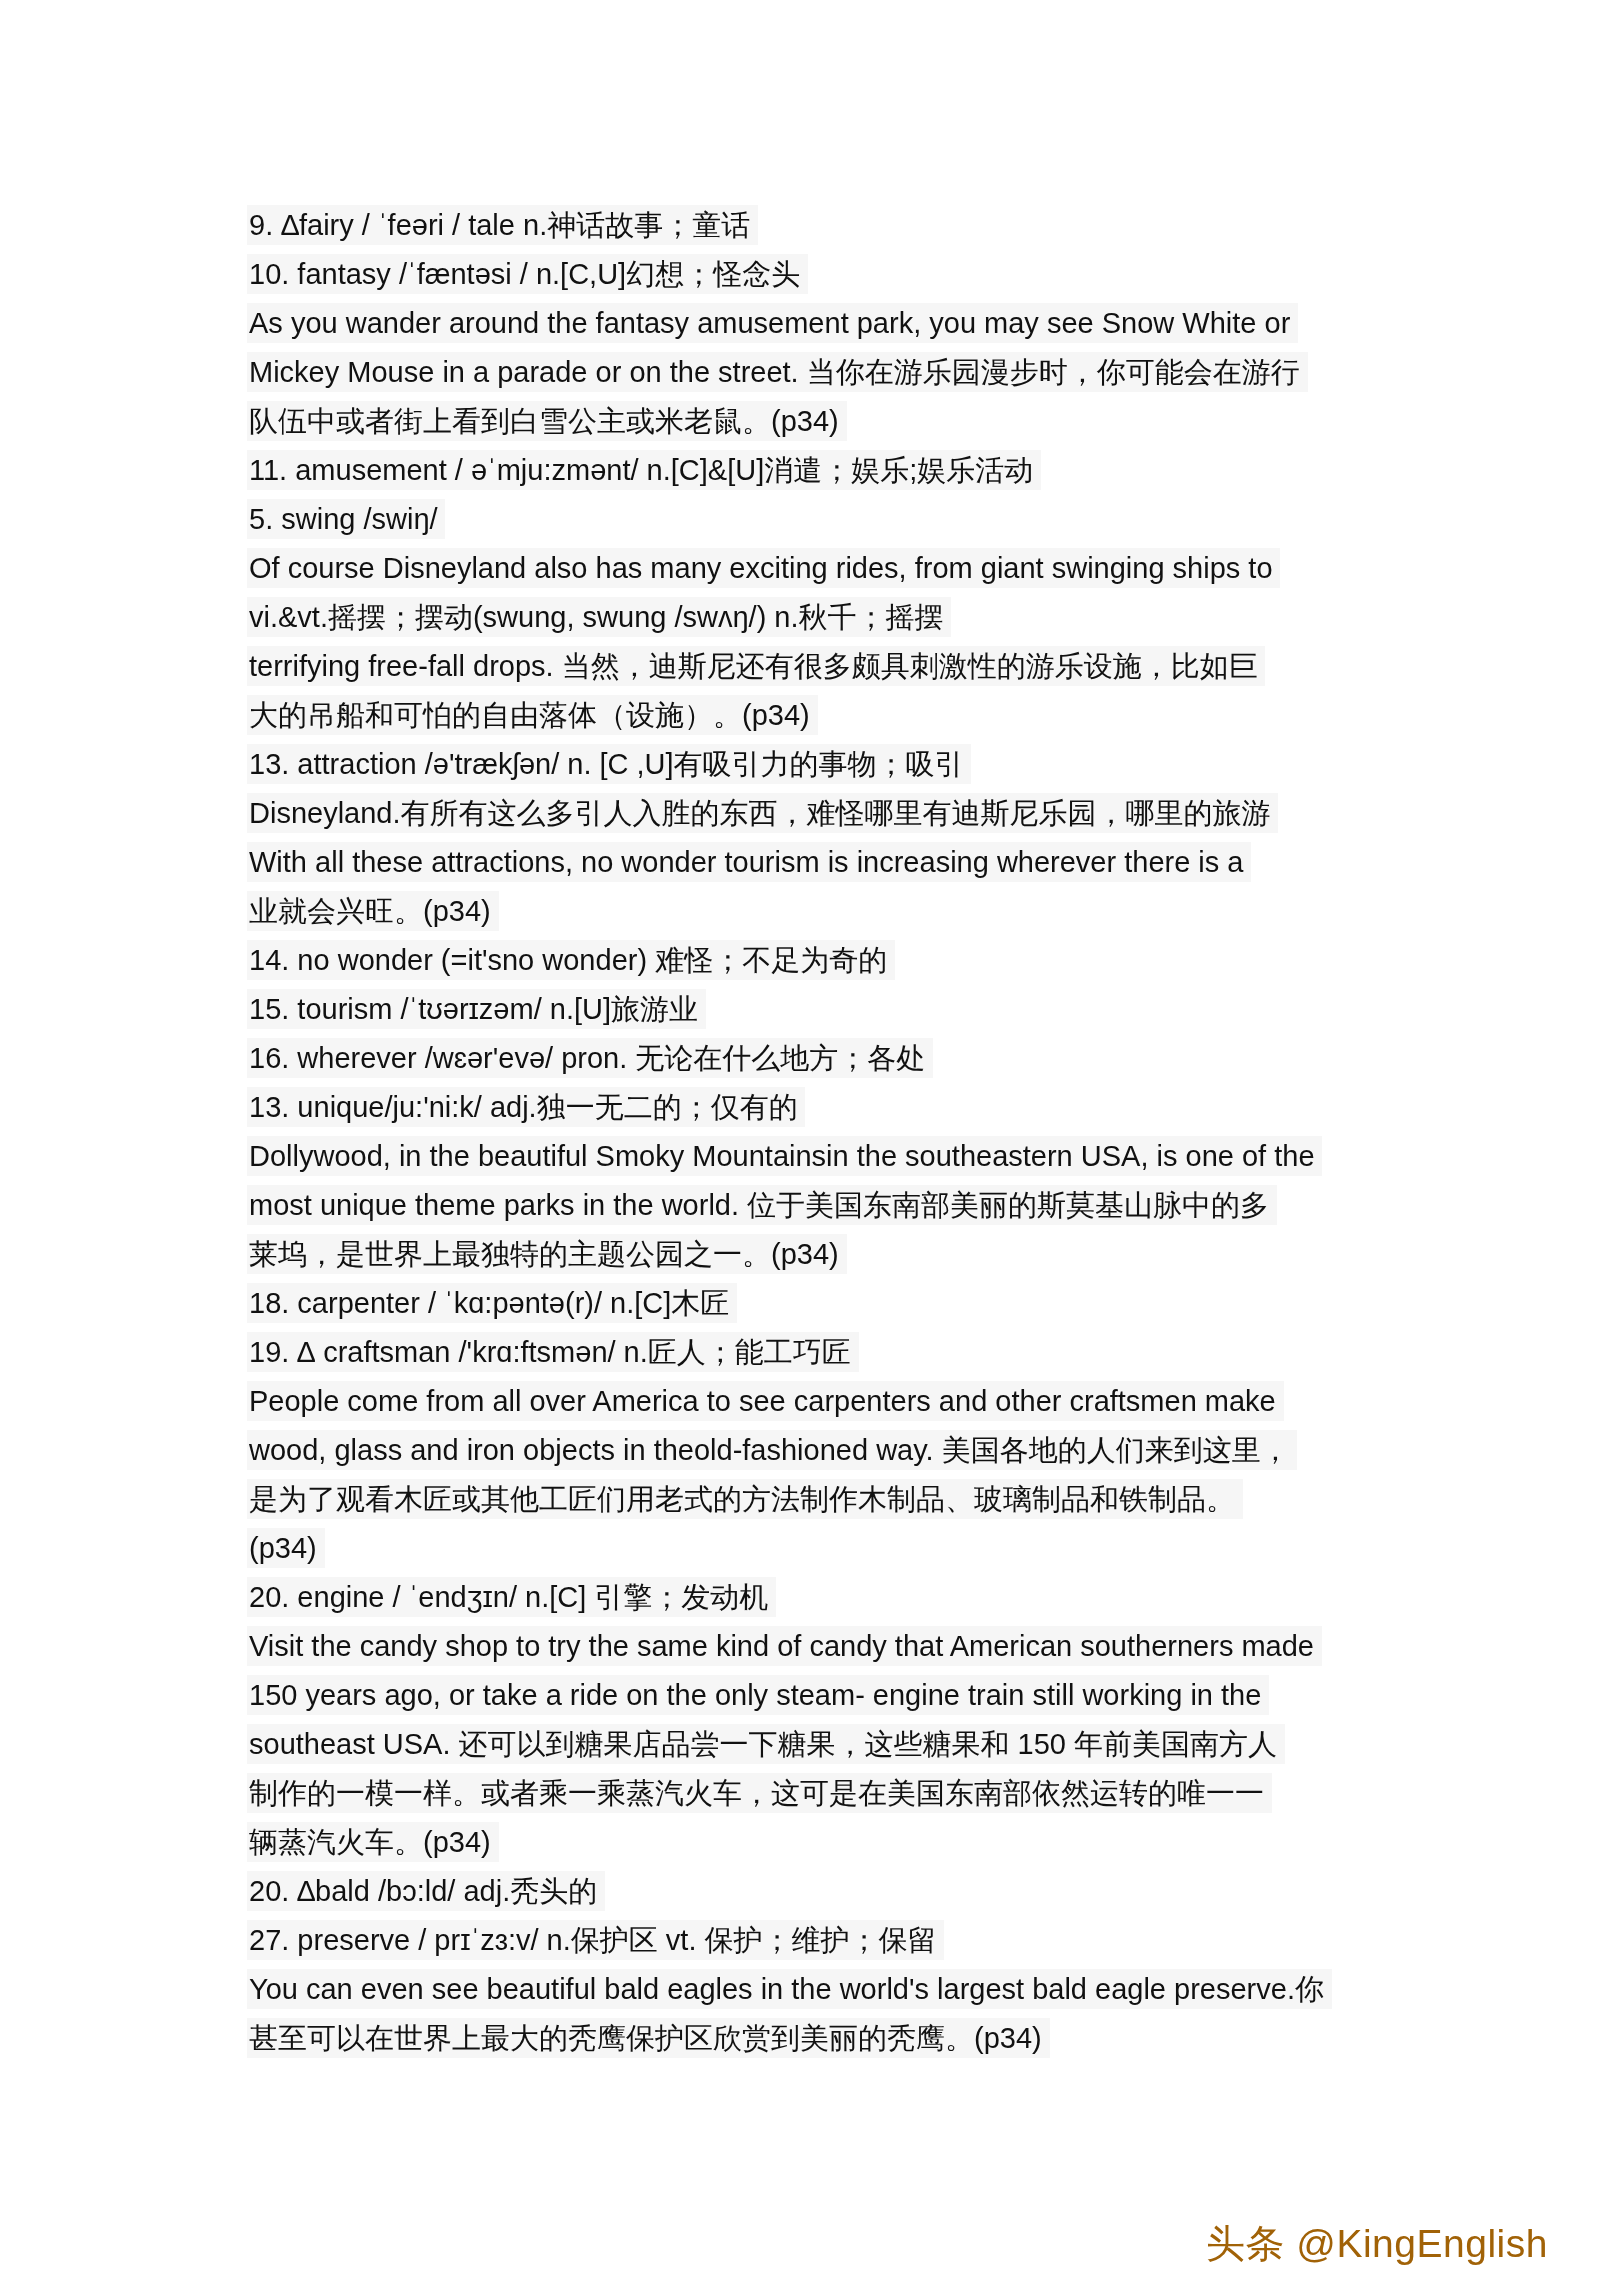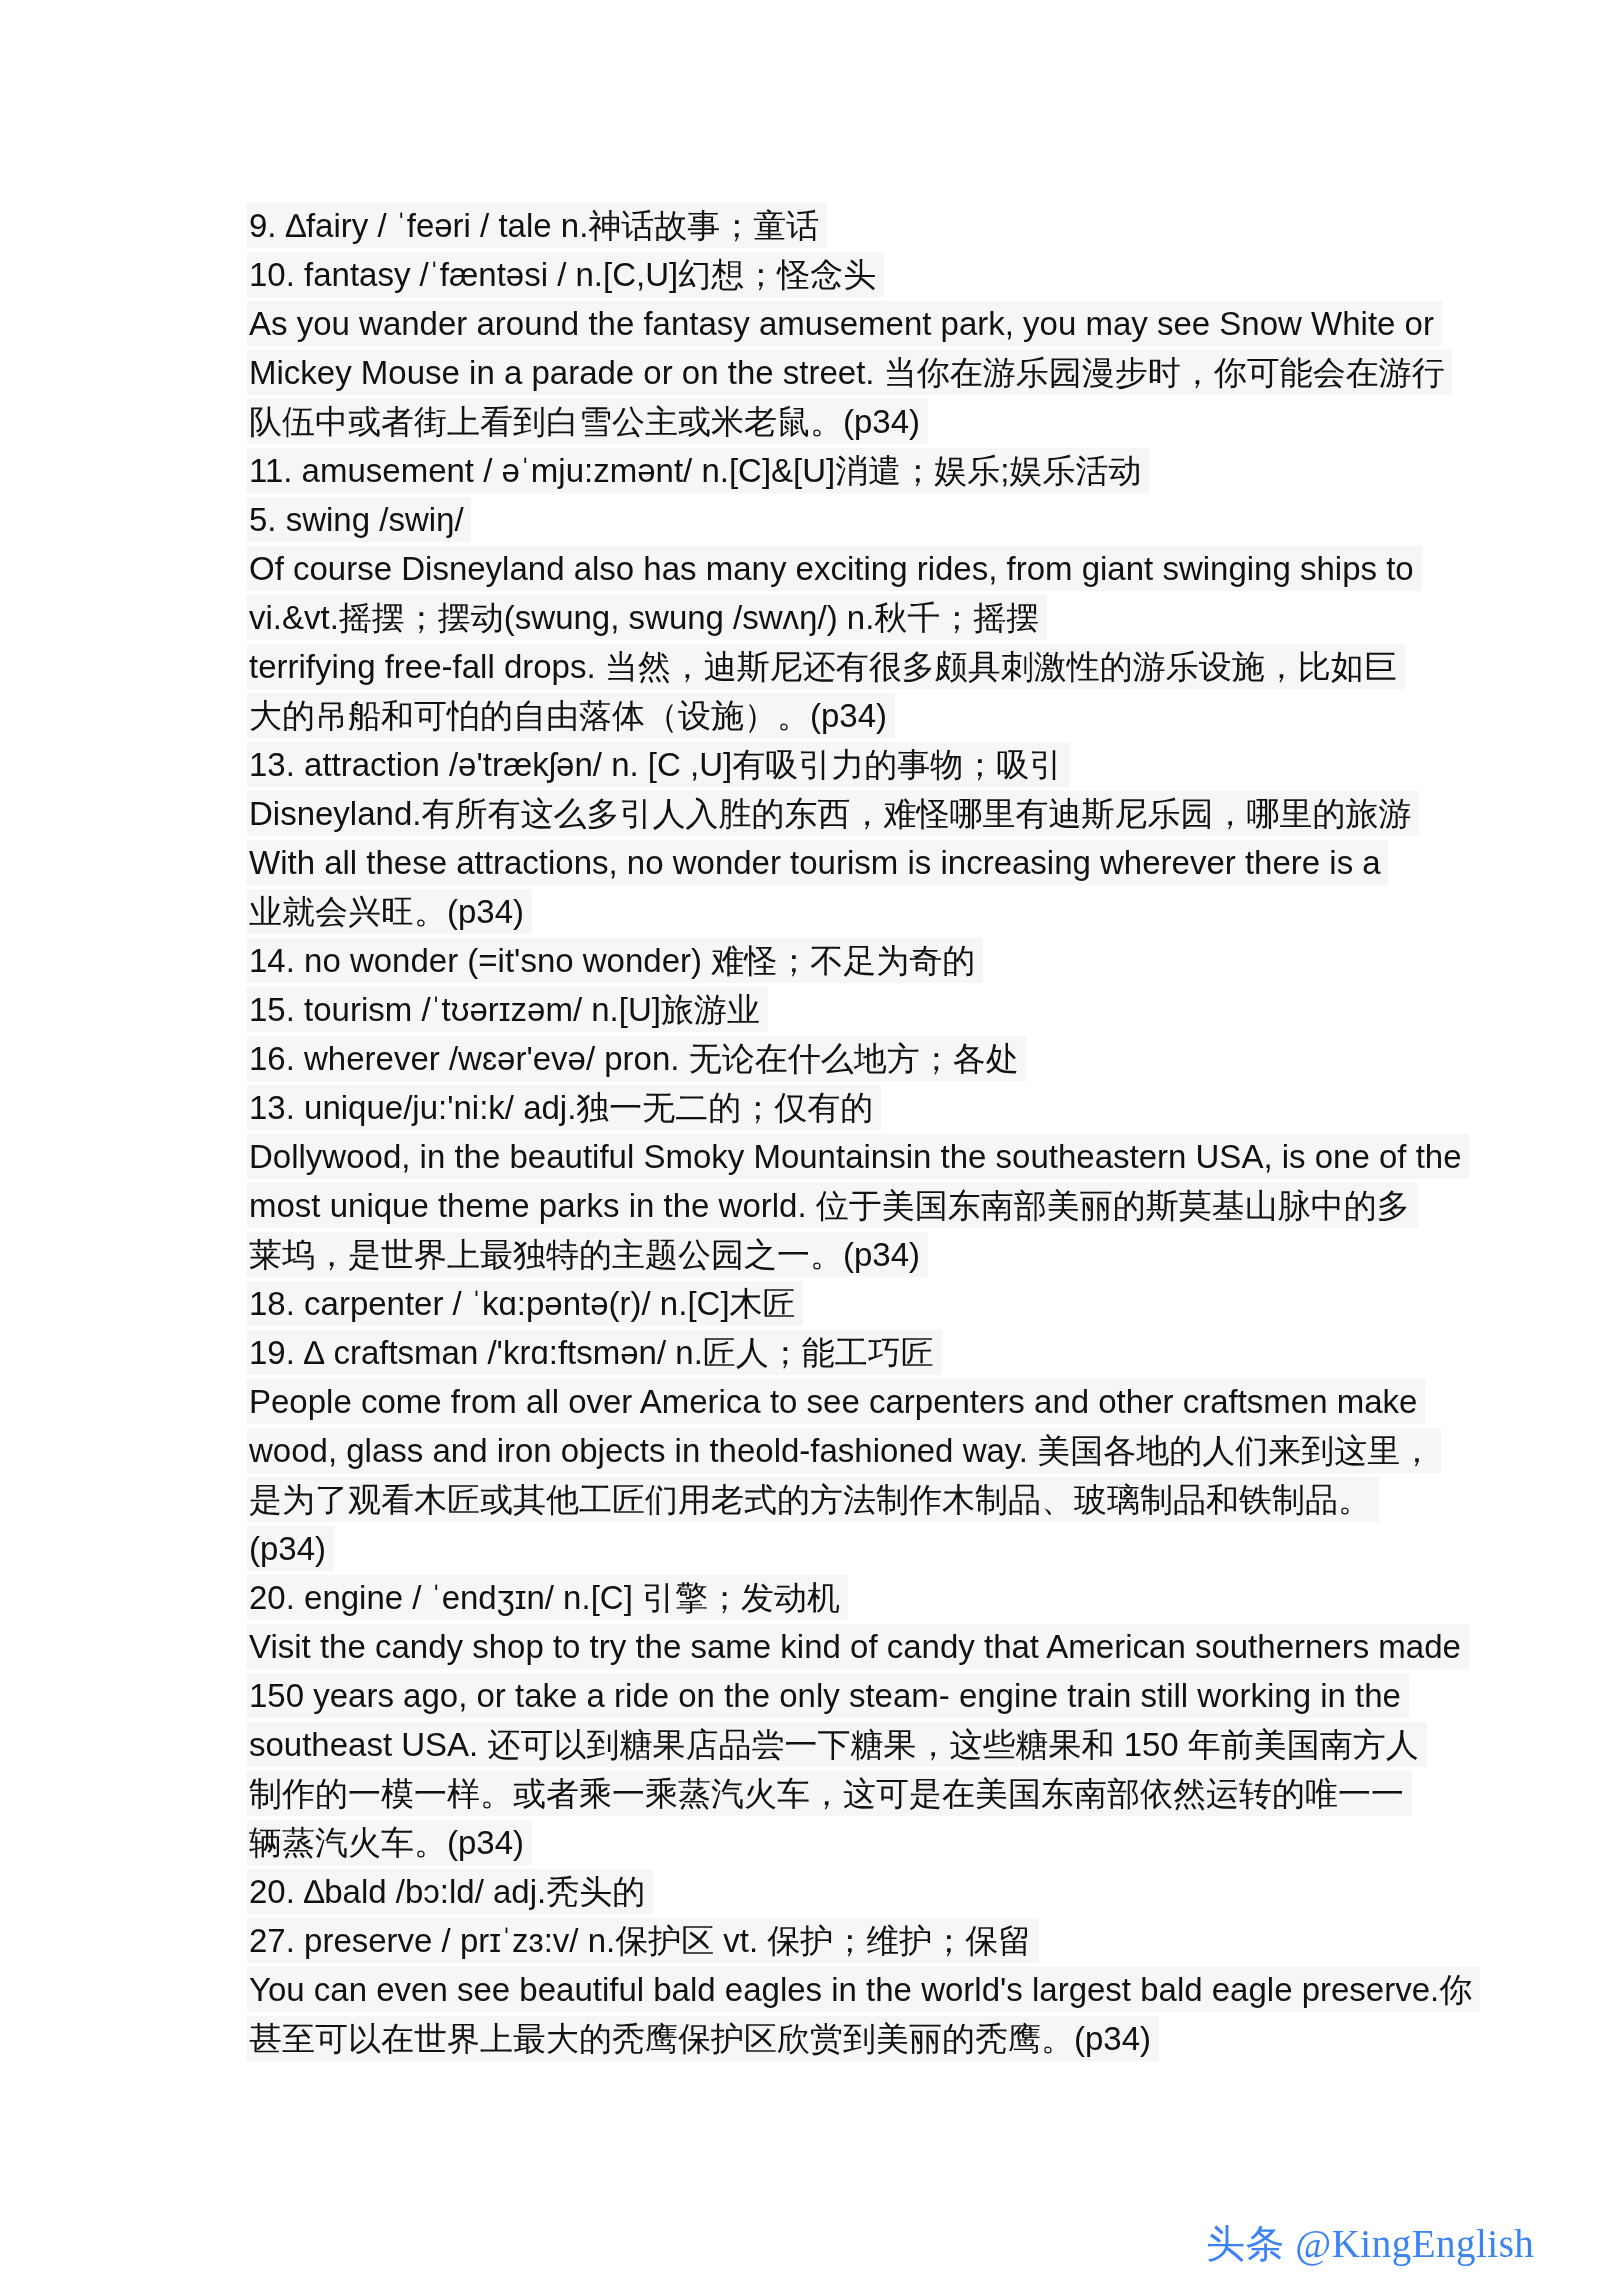--- a/index.html
+++ b/index.html
@@ -1,30 +1,30 @@
 <!DOCTYPE html>
 <html><head>
 <meta charset="utf-8">
 <style>
   html, body { margin: 0; padding: 0; background: #ffffff; }
   body { width: 1620px; height: 2293px; position: relative; overflow: hidden; }
   .page {
     position: absolute; left: 247px; top: 201px; width: 1137px;
     font-family: "Liberation Sans", "DejaVu Sans", sans-serif;
-    font-size: 33px; color: #111111; line-height: 49px;
+    font-size: 29px; color: #111111; line-height: 49px;
   }
   .line {
     display: block; height: 49px; white-space: nowrap;
   }
   .line span.hl {
     background: #f6f6f6; padding: 3.9px 7.8px 3.9px 2px;
   }
   .watermark {
     position: absolute; left: 1206px; top: 2217px;
-    font-family: Liberation Serif, serif; font-size: 39px; color: #3b82f6;
+    font-family: Liberation Sans, sans-serif; font-size: 39px; color: #a16207;
     letter-spacing: 0.5px;
   }
 </style>
 </head>
 <body>
 
 <div class="page">
   <div class="line"><span class="hl">9. ∆fairy / ˈfeəri /   tale n.神话故事；童话</span></div>
   <div class="line"><span class="hl"> 10. fantasy /ˈfæntəsi / n.[C,U]幻想；怪念头</span></div>
   <div class="line"><span class="hl">As you wander around the fantasy amusement park, you may see Snow White or</span></div>

